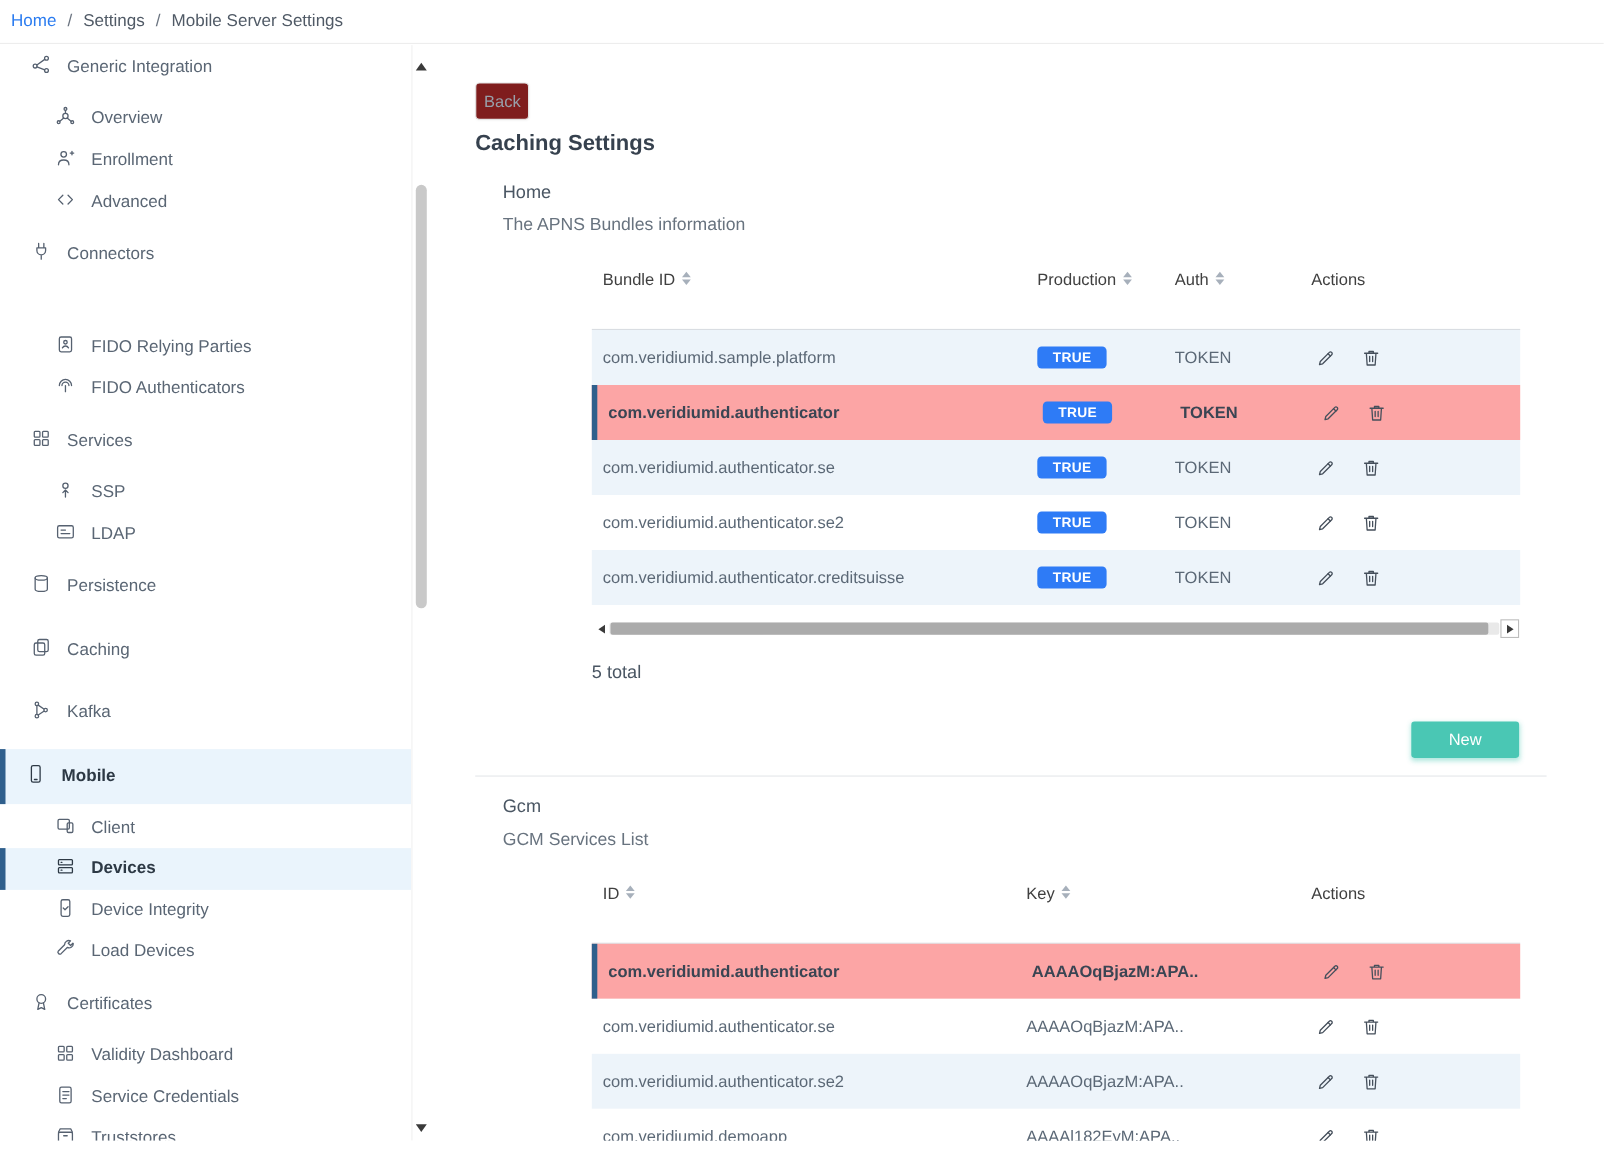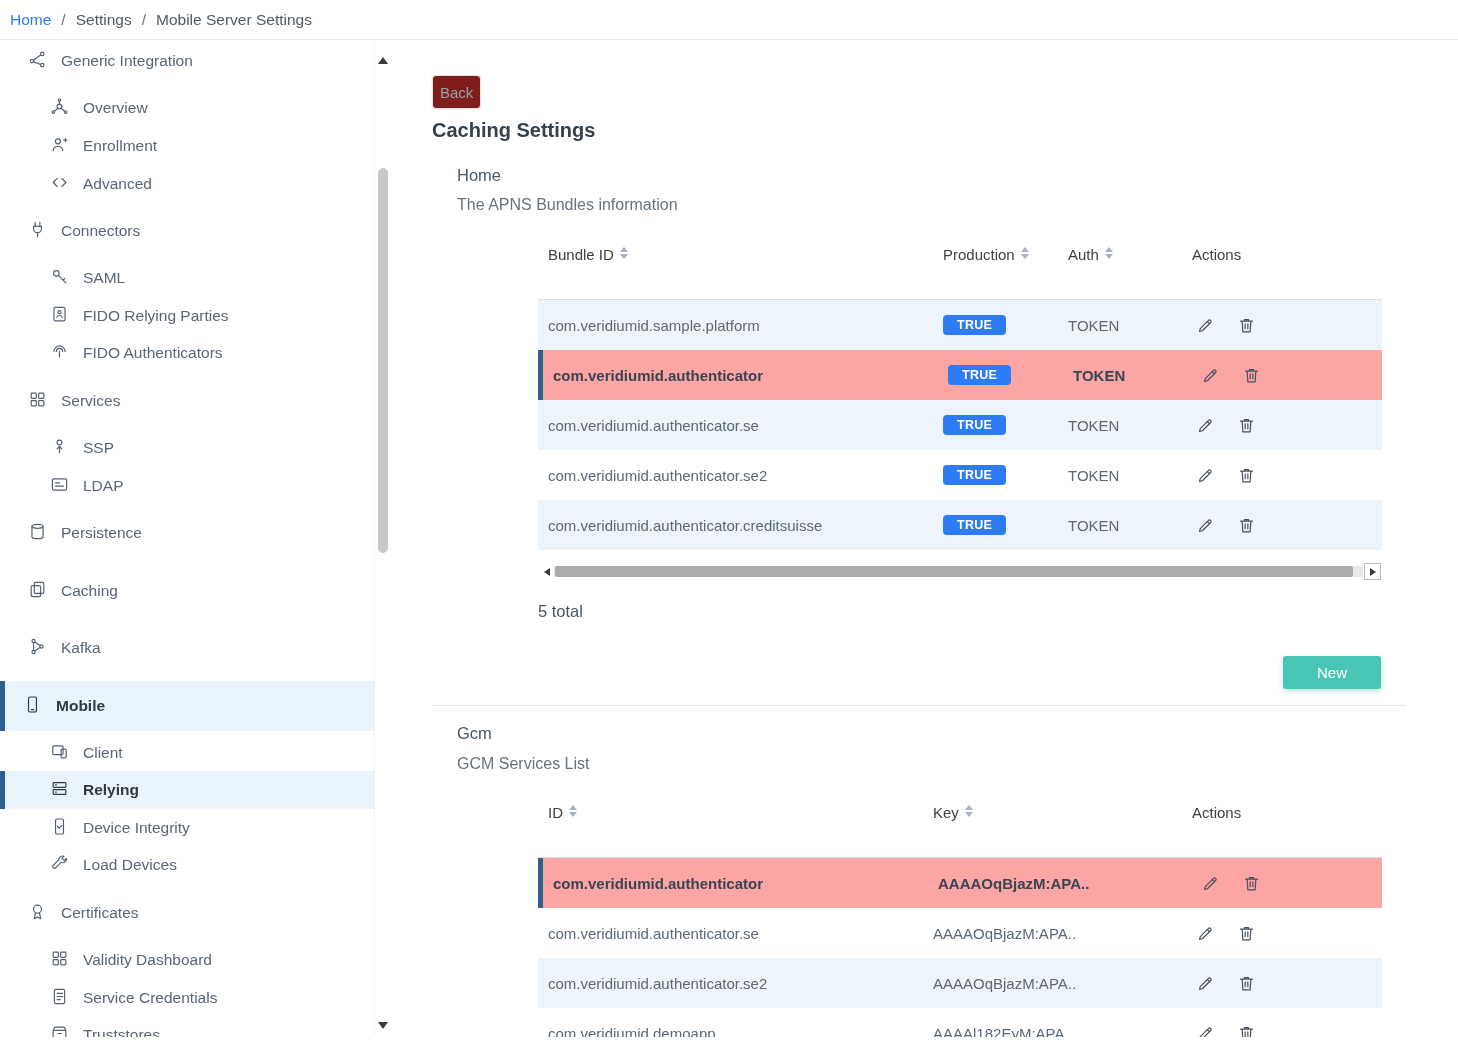--- a/index.html
+++ b/index.html
@@ -124,27 +124,20 @@
             <path d="M9 7l-5 5 5 5M15 7l5 5-5 5"></path>
           </svg></span>
       <span class="s-label">Advanced</span>
     </div>
     <div class="side-item lvl0" style="top:171px">
       <span class="s-icon"><svg class="sic" viewBox="0 0 24 24">
             <path d="M9 3v5M15 3v5M7 8h10v3a5 5 0 0 1-10 0zM12 16v5"></path>
           </svg></span>
       <span class="s-label">Connectors</span>
     </div>
-    <div class="side-item lvl1" style="top:218px">
-      <span class="s-icon"><svg class="sic" viewBox="0 0 24 24">
-            <circle cx="8" cy="8" r="3.5"></circle>
-            <path d="M10.5 10.5L20 20M16.5 16.5l2-2"></path>
-          </svg></span>
-      <span class="s-label">SAML</span>
-    </div>
     <div class="side-item lvl1" style="top:256px">
       <span class="s-icon"><svg class="sic" viewBox="0 0 24 24">
             <rect x="5" y="3" width="14" height="17" rx="2"></rect>
             <circle cx="12" cy="9" r="2"></circle>
             <path d="M8.5 15.5c.8-1.5 2-2.2 3.5-2.2s2.7.7 3.5 2.2"></path>
           </svg></span>
       <span class="s-label">FIDO Relying Parties</span>
     </div>
     <div class="side-item lvl1" style="top:293px">
       <span class="s-icon"><svg class="sic" viewBox="0 0 24 24">
@@ -211,21 +204,21 @@
             <rect x="14" y="9" width="6.5" height="11" rx="1.5"></rect>
           </svg></span>
       <span class="s-label">Client</span>
     </div>
     <div class="side-item lvl1 band" style="top:730px">
       <span class="s-icon"><svg class="sic" viewBox="0 0 24 24">
             <rect x="4" y="4.5" width="16" height="6" rx="1"></rect>
             <rect x="4" y="13.5" width="16" height="6" rx="1"></rect>
             <path d="M7 7.5h1M7 16.5h1"></path>
           </svg></span>
-      <span class="s-label">Relying</span>
+      <span class="s-label">Devices</span>
     </div>
     <div class="side-item lvl1" style="top:768px">
       <span class="s-icon"><svg class="sic" viewBox="0 0 24 24">
             <rect x="7" y="2.5" width="10" height="19" rx="2"></rect>
             <path d="M9.5 12l2 2 3.5-3.5"></path>
           </svg></span>
       <span class="s-label">Device Integrity</span>
     </div>
     <div class="side-item lvl1" style="top:805px">
       <span class="s-icon"><svg class="sic" viewBox="0 0 24 24">

